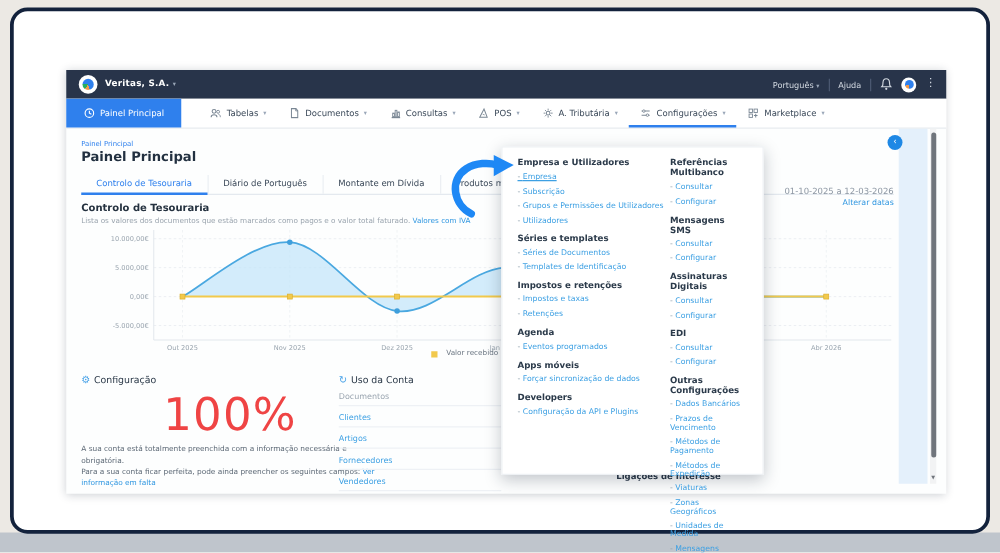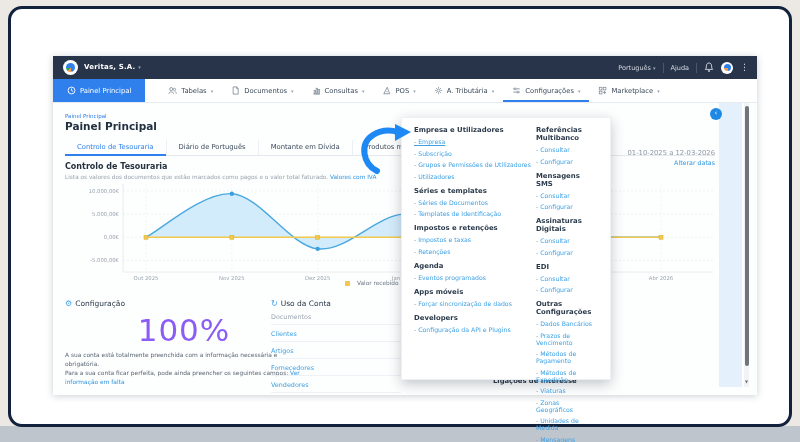--- a/index.html
+++ b/index.html
@@ -50,21 +50,21 @@
 
   
   .chart-wrap { position:absolute; left:12px; top:126px; width:652px; height:100px; }
   .legend { position:absolute; left:292px; top:224px; display:flex; align-items:center; gap:5px; font-size:5.8px; color:#6b7682; }
   .sw { width:5px; height:5px; display:inline-block; margin-right:2px; vertical-align:middle; }
 
   
   .card-head { font-size:7.5px; font-weight:normal; color:#2b3948; }
   .head-ic { color:#4aa3e8; font-size:8px; margin-right:3px; }
   .config-card { position:absolute; left:12px; top:243px; width:238px; }
-  .pct { text-align:center; font-size:31px; color:#8b5cf6; margin:4px 0 3px 0; letter-spacing:1px; }
+  .pct { text-align:center; font-size:36px; color:#ef4444; margin:4px 0 3px 0; letter-spacing:1px; }
   .cfg-text { font-size:5.9px; color:#5b6774; line-height:1.5; }
   .usage-card { position:absolute; left:218px; top:243px; width:130px; }
   .usage-item { font-size:6.4px; padding:4.5px 0 3.5px 0; border-bottom:1px solid #eef1f5; color:#3da0e3; }
   .usage-item.muted { color:#9aa5b0; }
 
   .status { position:absolute; left:458px; top:308px; font-size:6px; color:#9aa5b0; }
   .status .no { color:#e74c3c; font-weight:bold; }
   .status .act { color:#2f96e0; }
   .links-title { position:absolute; left:440px; top:321px; font-size:6.8px; font-weight:bold; color:#2b3948; }
 

